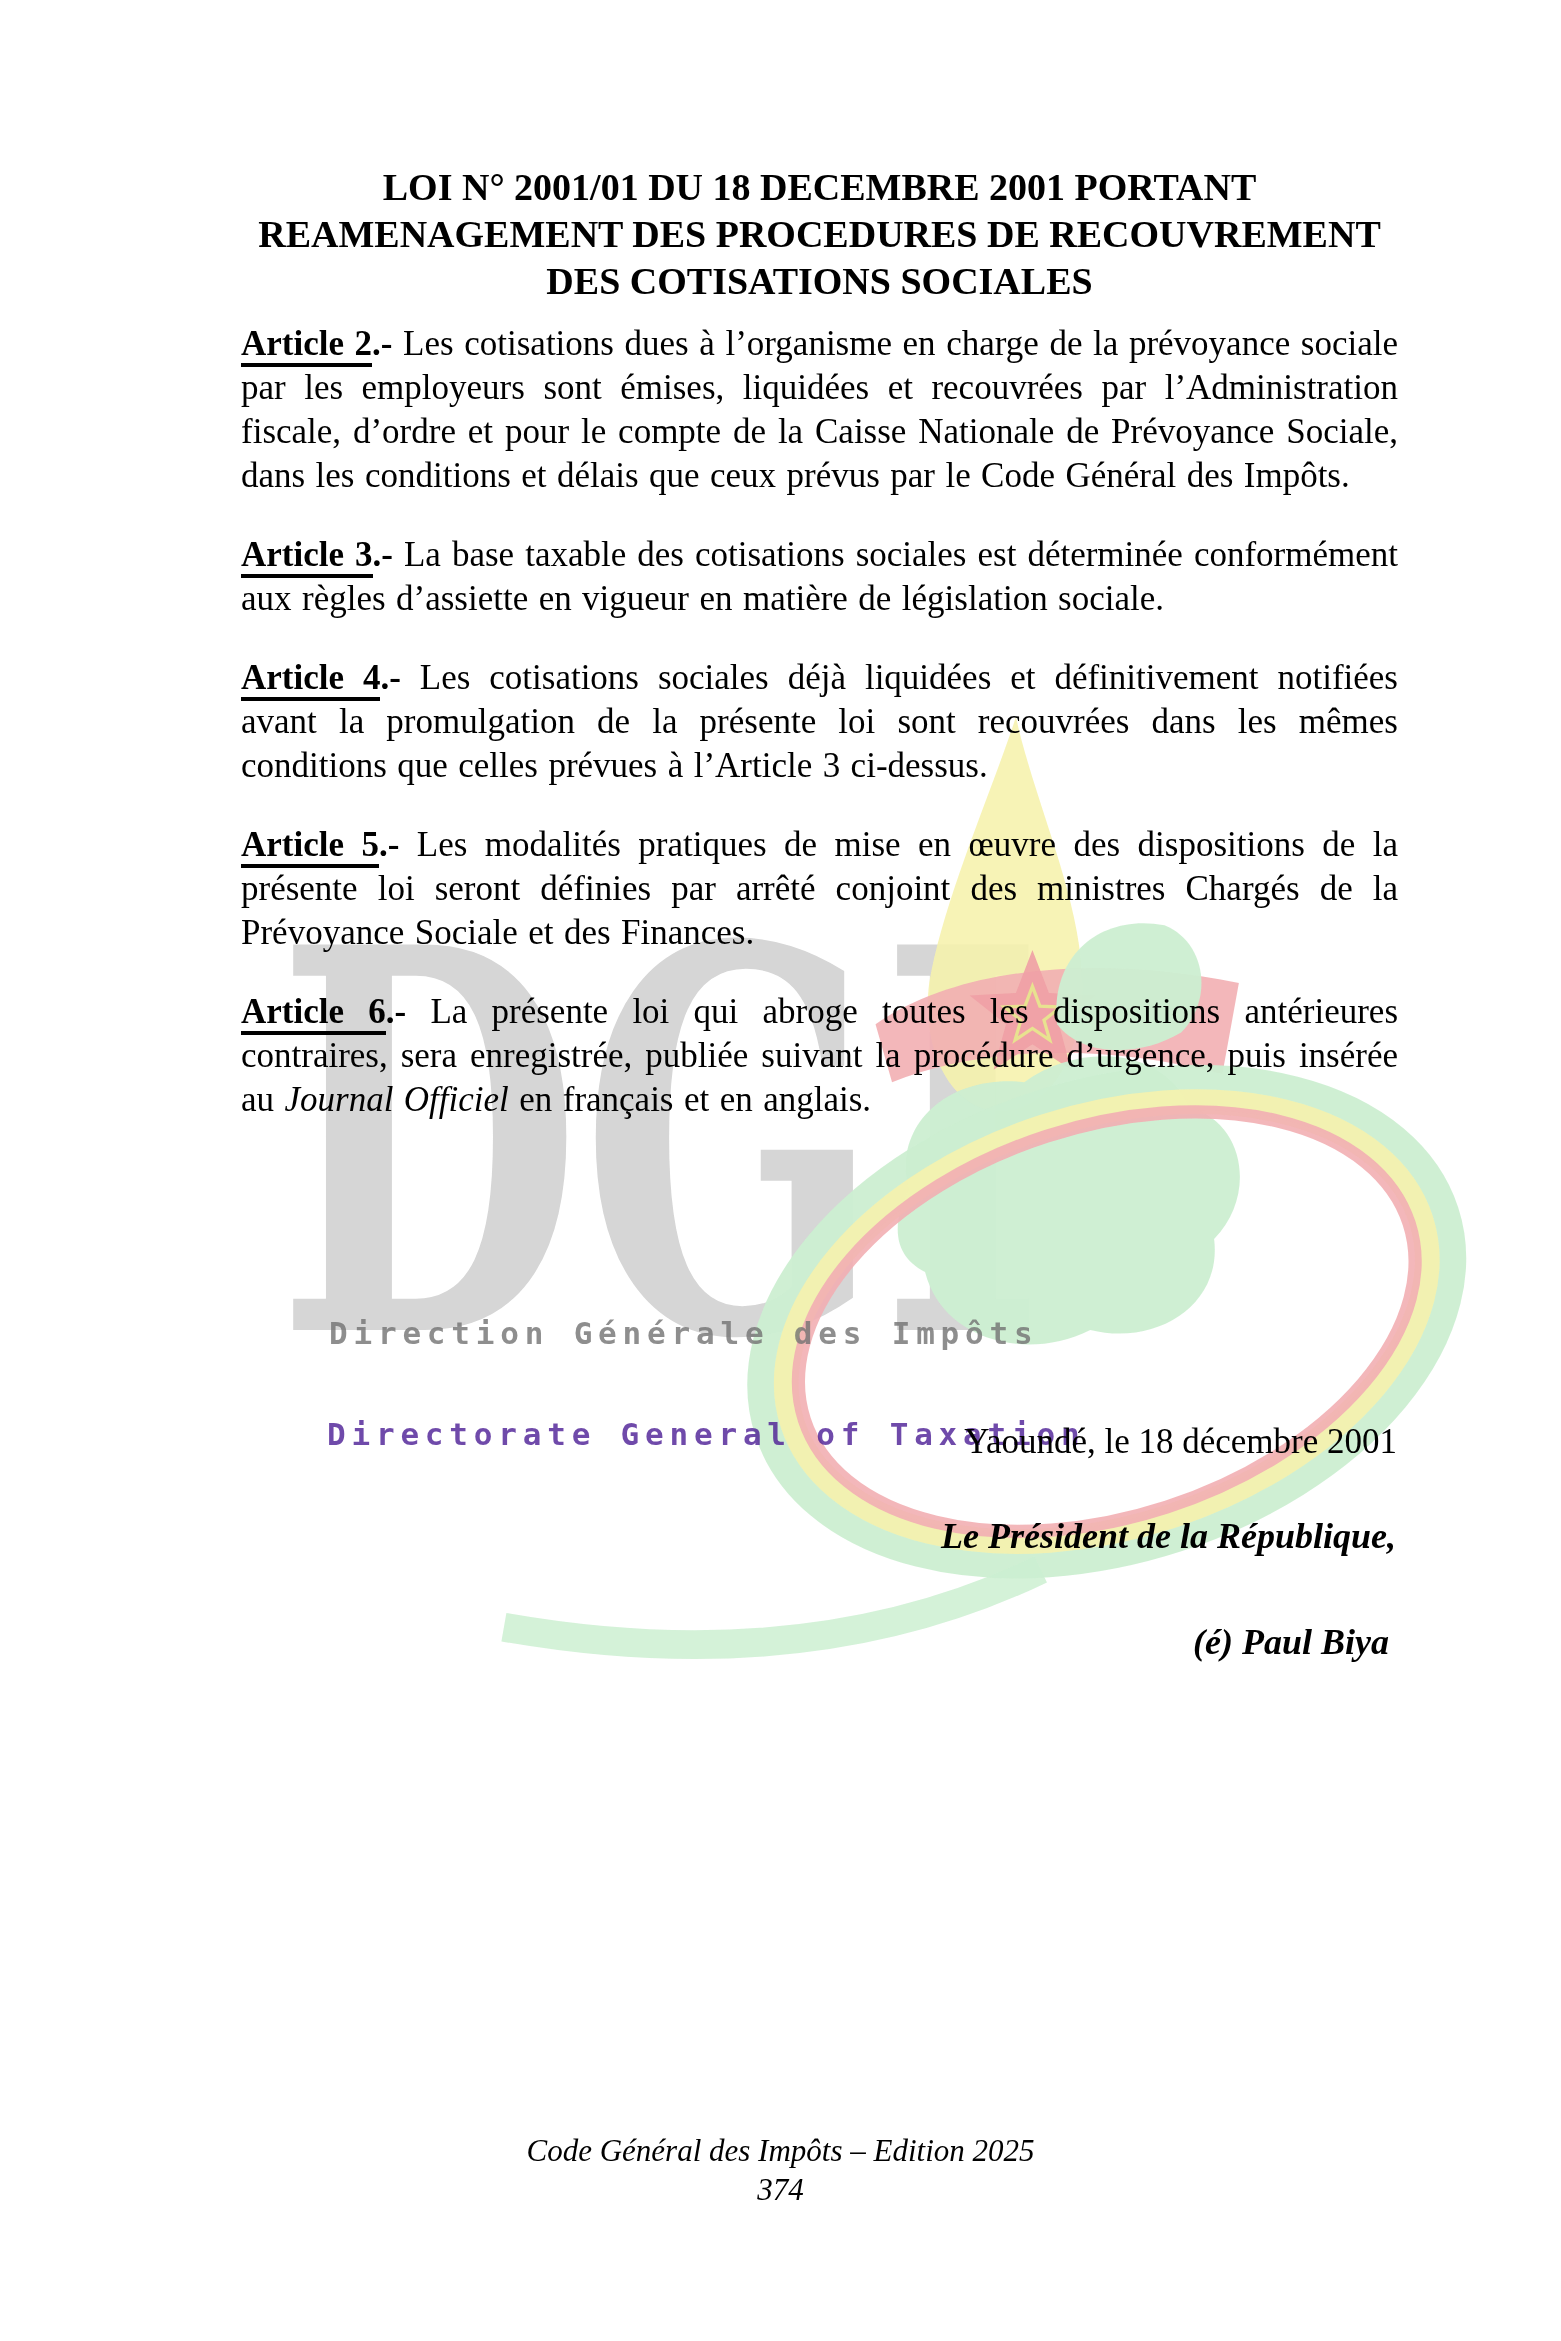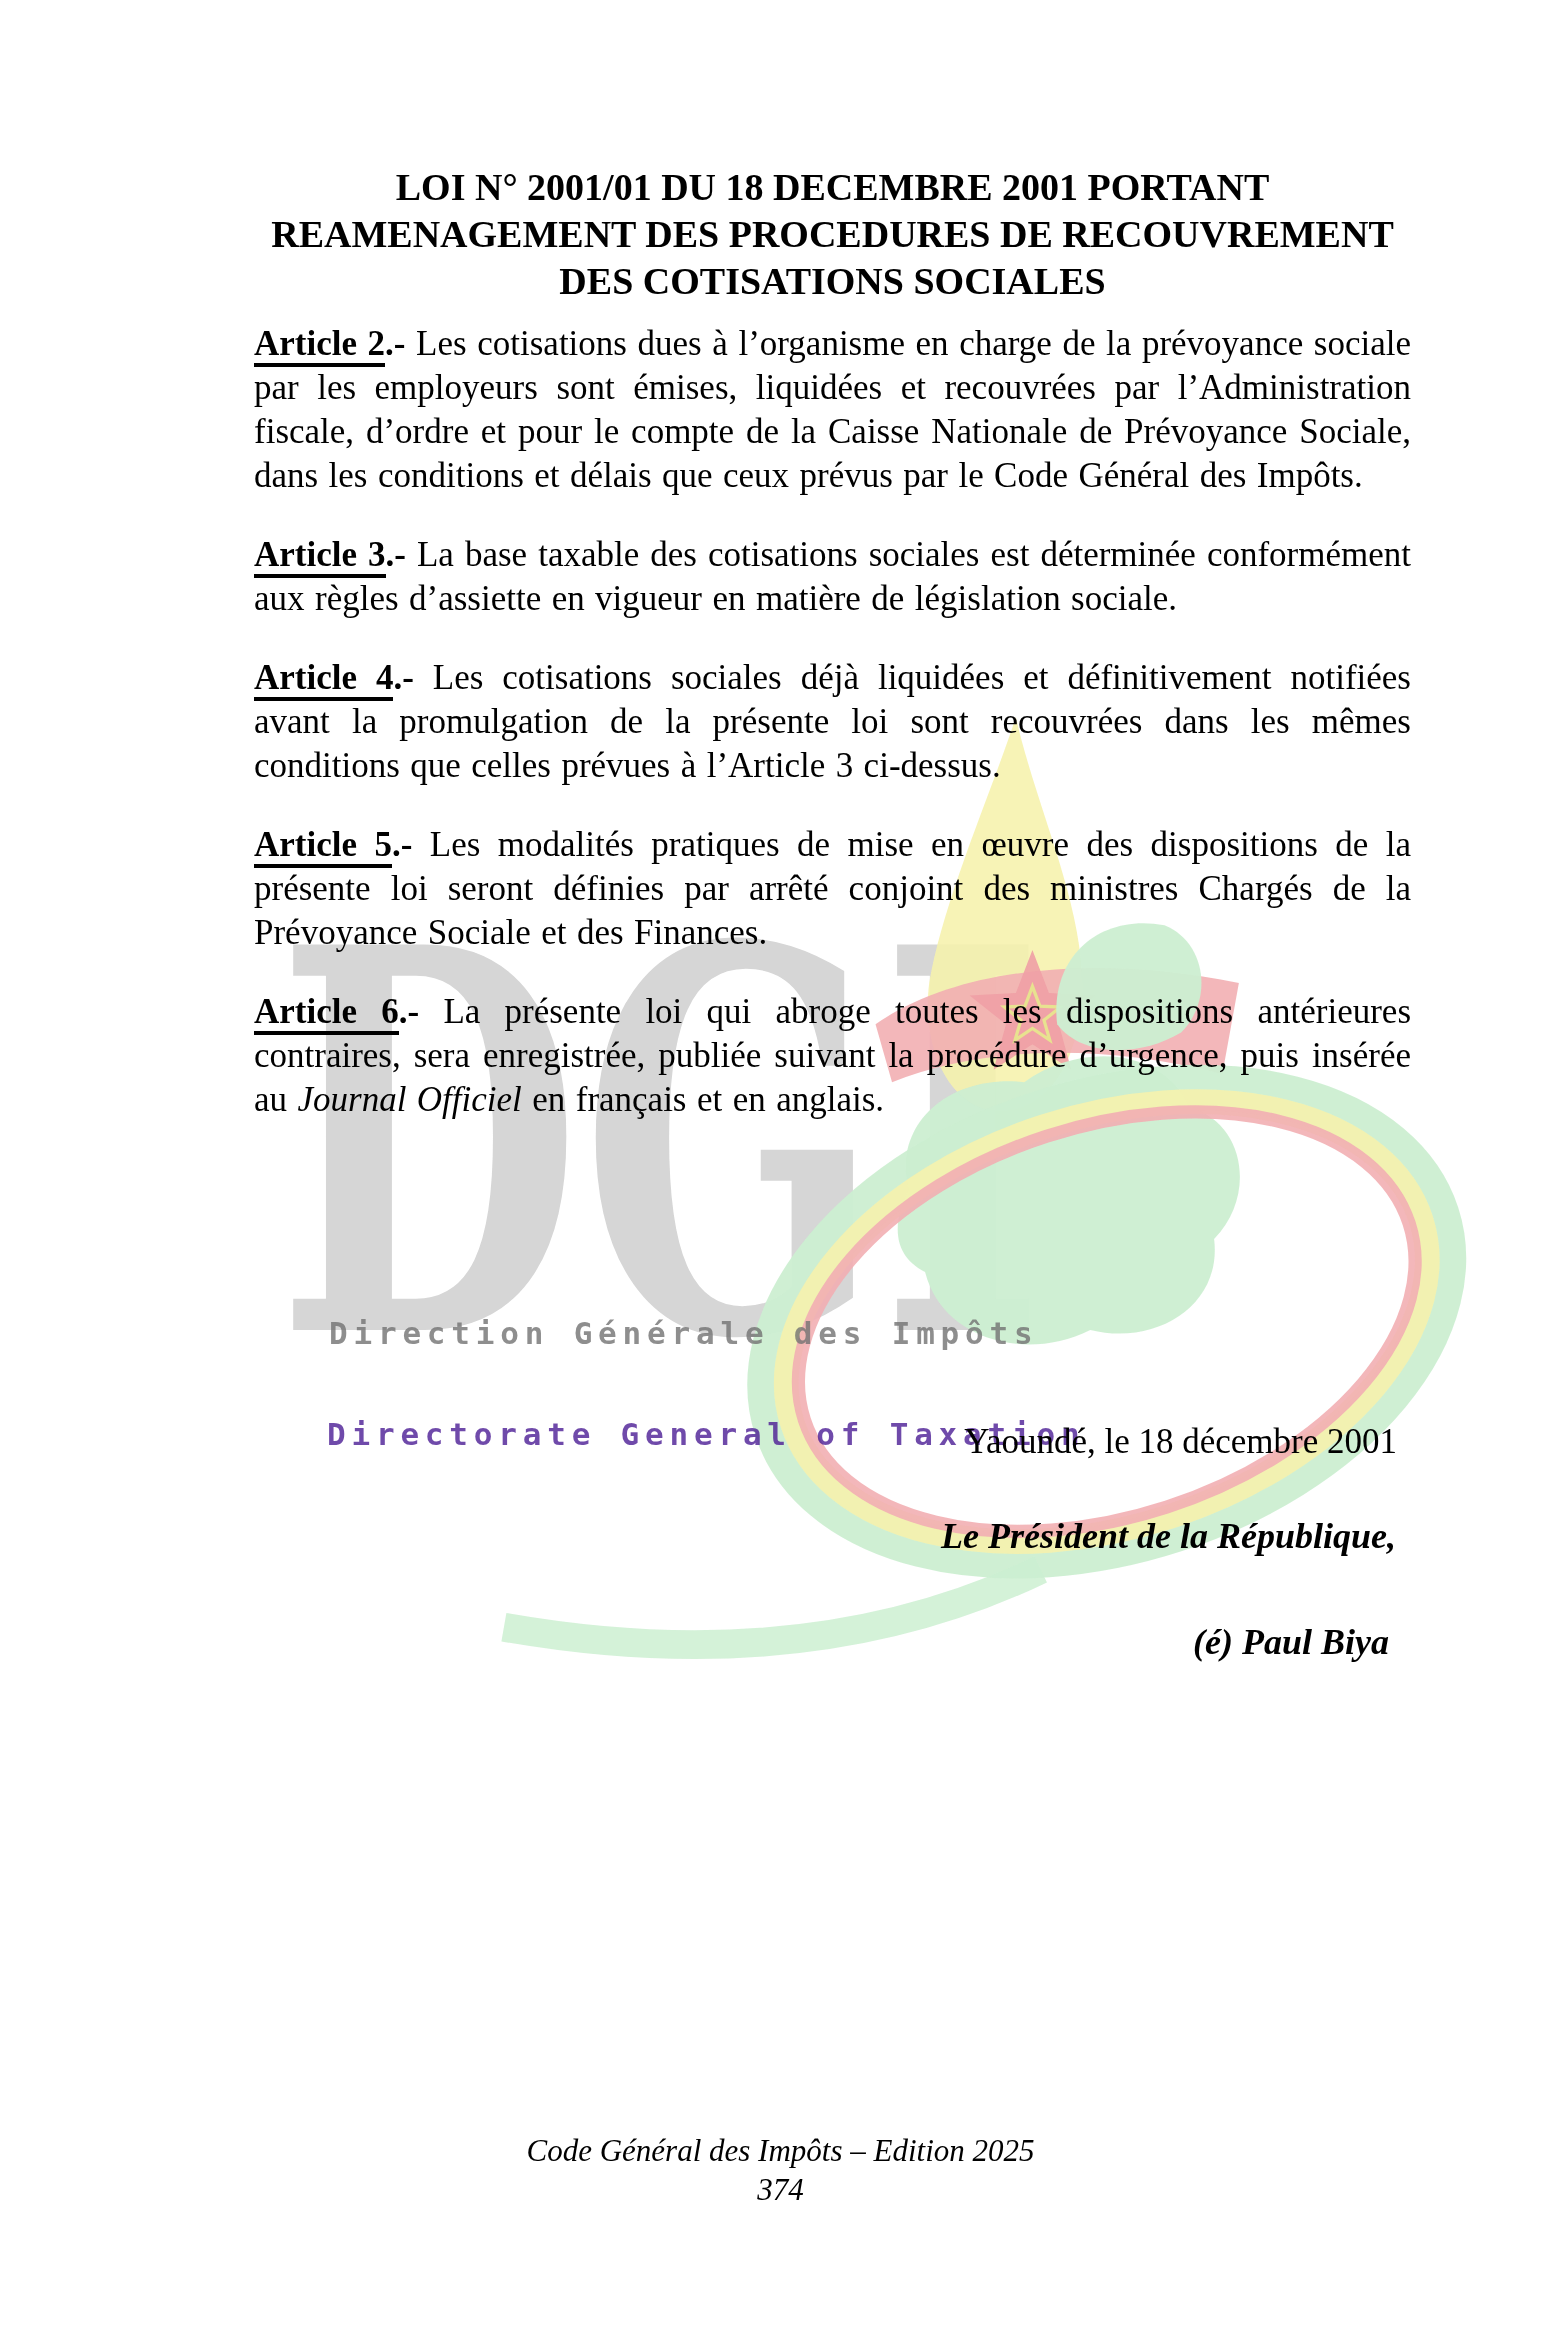--- a/index.html
+++ b/index.html
@@ -15,21 +15,21 @@
   .wm-text1, .wm-text2 {
     position:absolute; font-family:"DejaVu Sans Mono", monospace;
     font-size:31px; font-weight:bold; letter-spacing:5.8px;
     filter:blur(0.5px); white-space:nowrap;
   }
   .wm-text1 { left:329px; top:1315px; color:#737373; opacity:0.8; }
   .wm-text2 { left:327px; top:1416px; color:#4c1d95; opacity:0.8; }
 
   
   .content { position:absolute; inset:0; z-index:1; }
-  .column { position:absolute; left:254px; top:0; width:1157px; }
+  .column { position:absolute; left:241px; top:0; width:1157px; }
 
   .title { margin-top:164px; text-align:center; font-weight:bold;
            font-size:38px; line-height:47px; }
 
   .article { margin-top:16.5px; font-size:35px; line-height:44px;
              text-align:justify; word-spacing:1.7px; }
   .article.first { margin-top:43px; }
   .article-label { font-weight:bold; border-bottom:4.1px solid #000; padding-bottom:0.8px; }
   .article-sep { font-weight:bold; }
   .article-body-italic { font-style:italic; }

